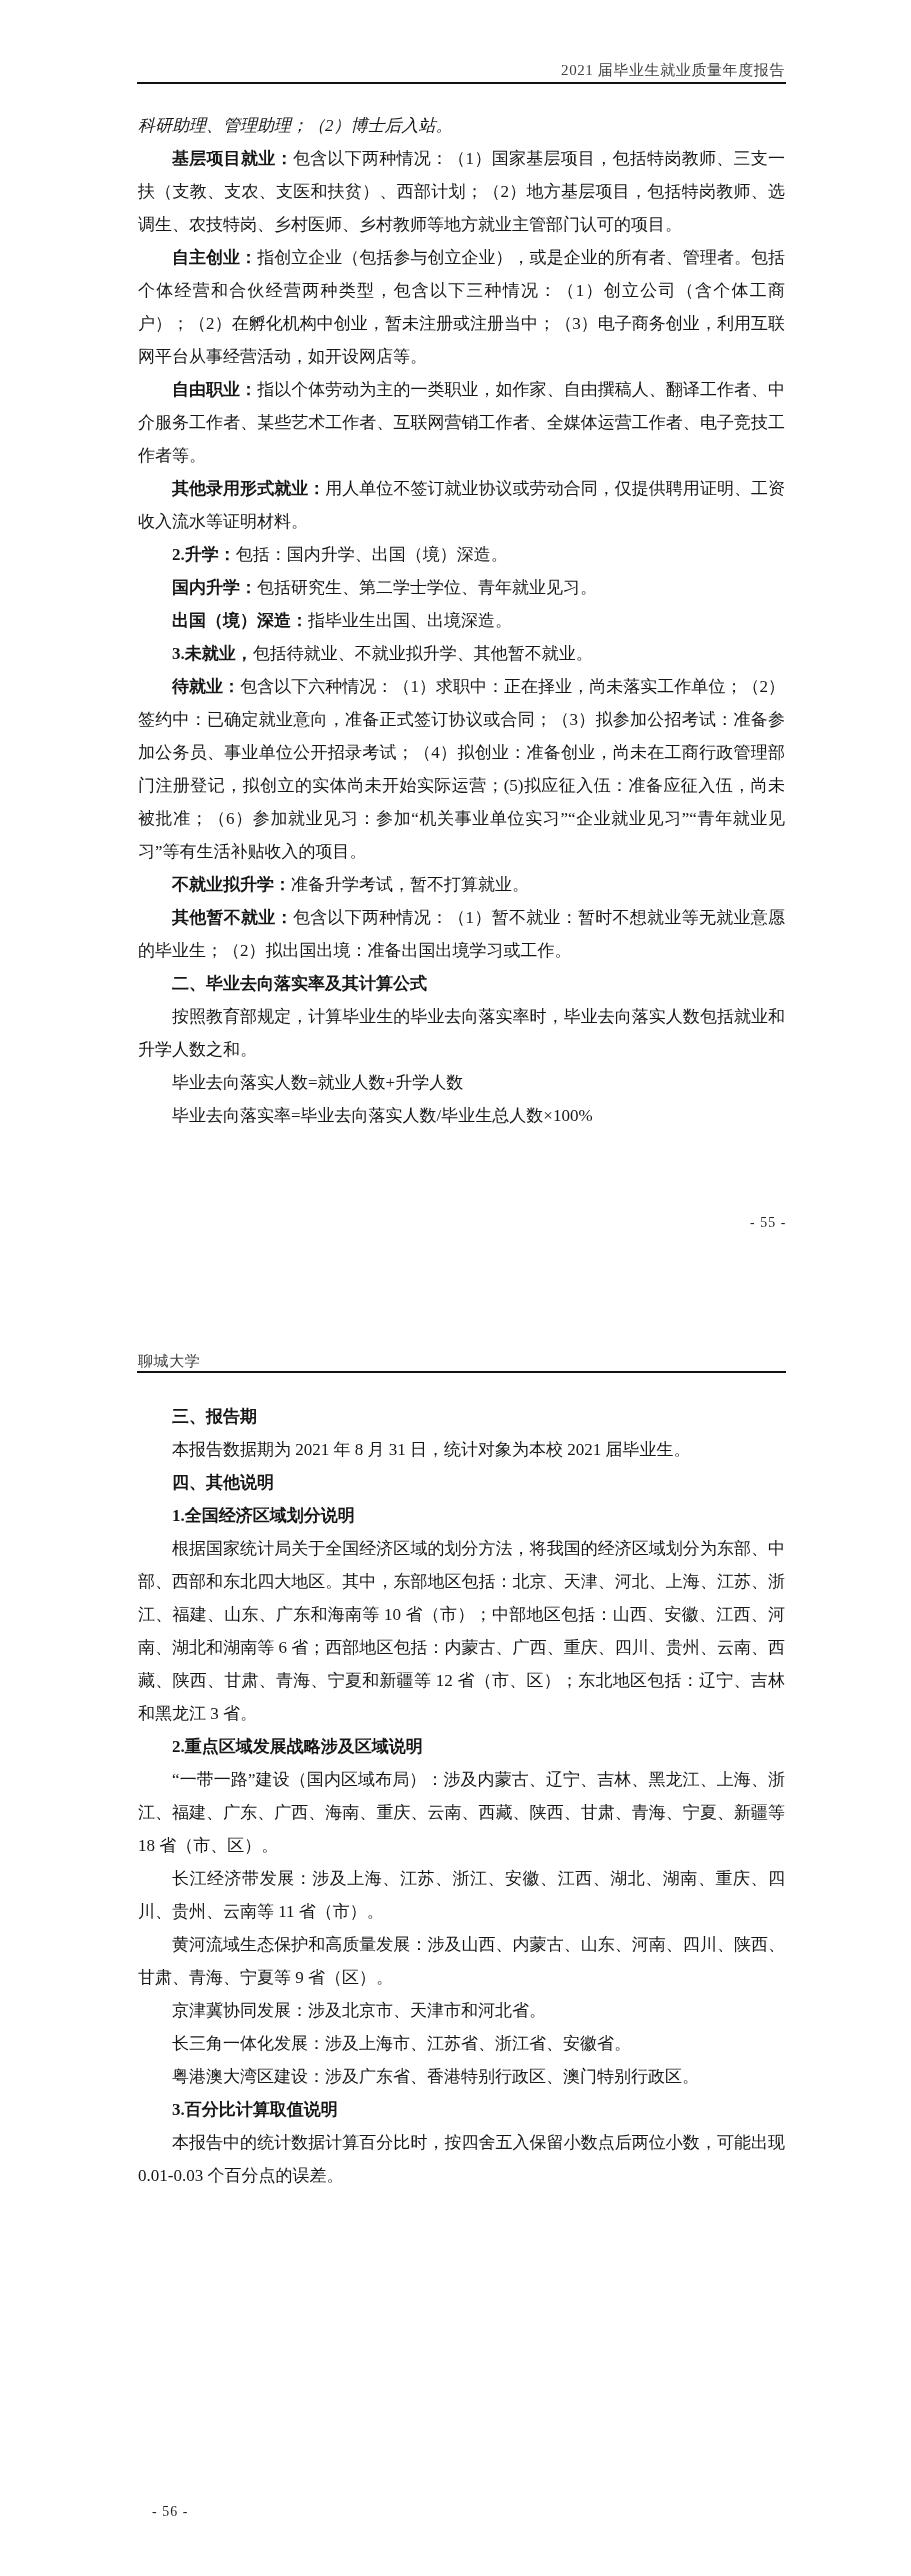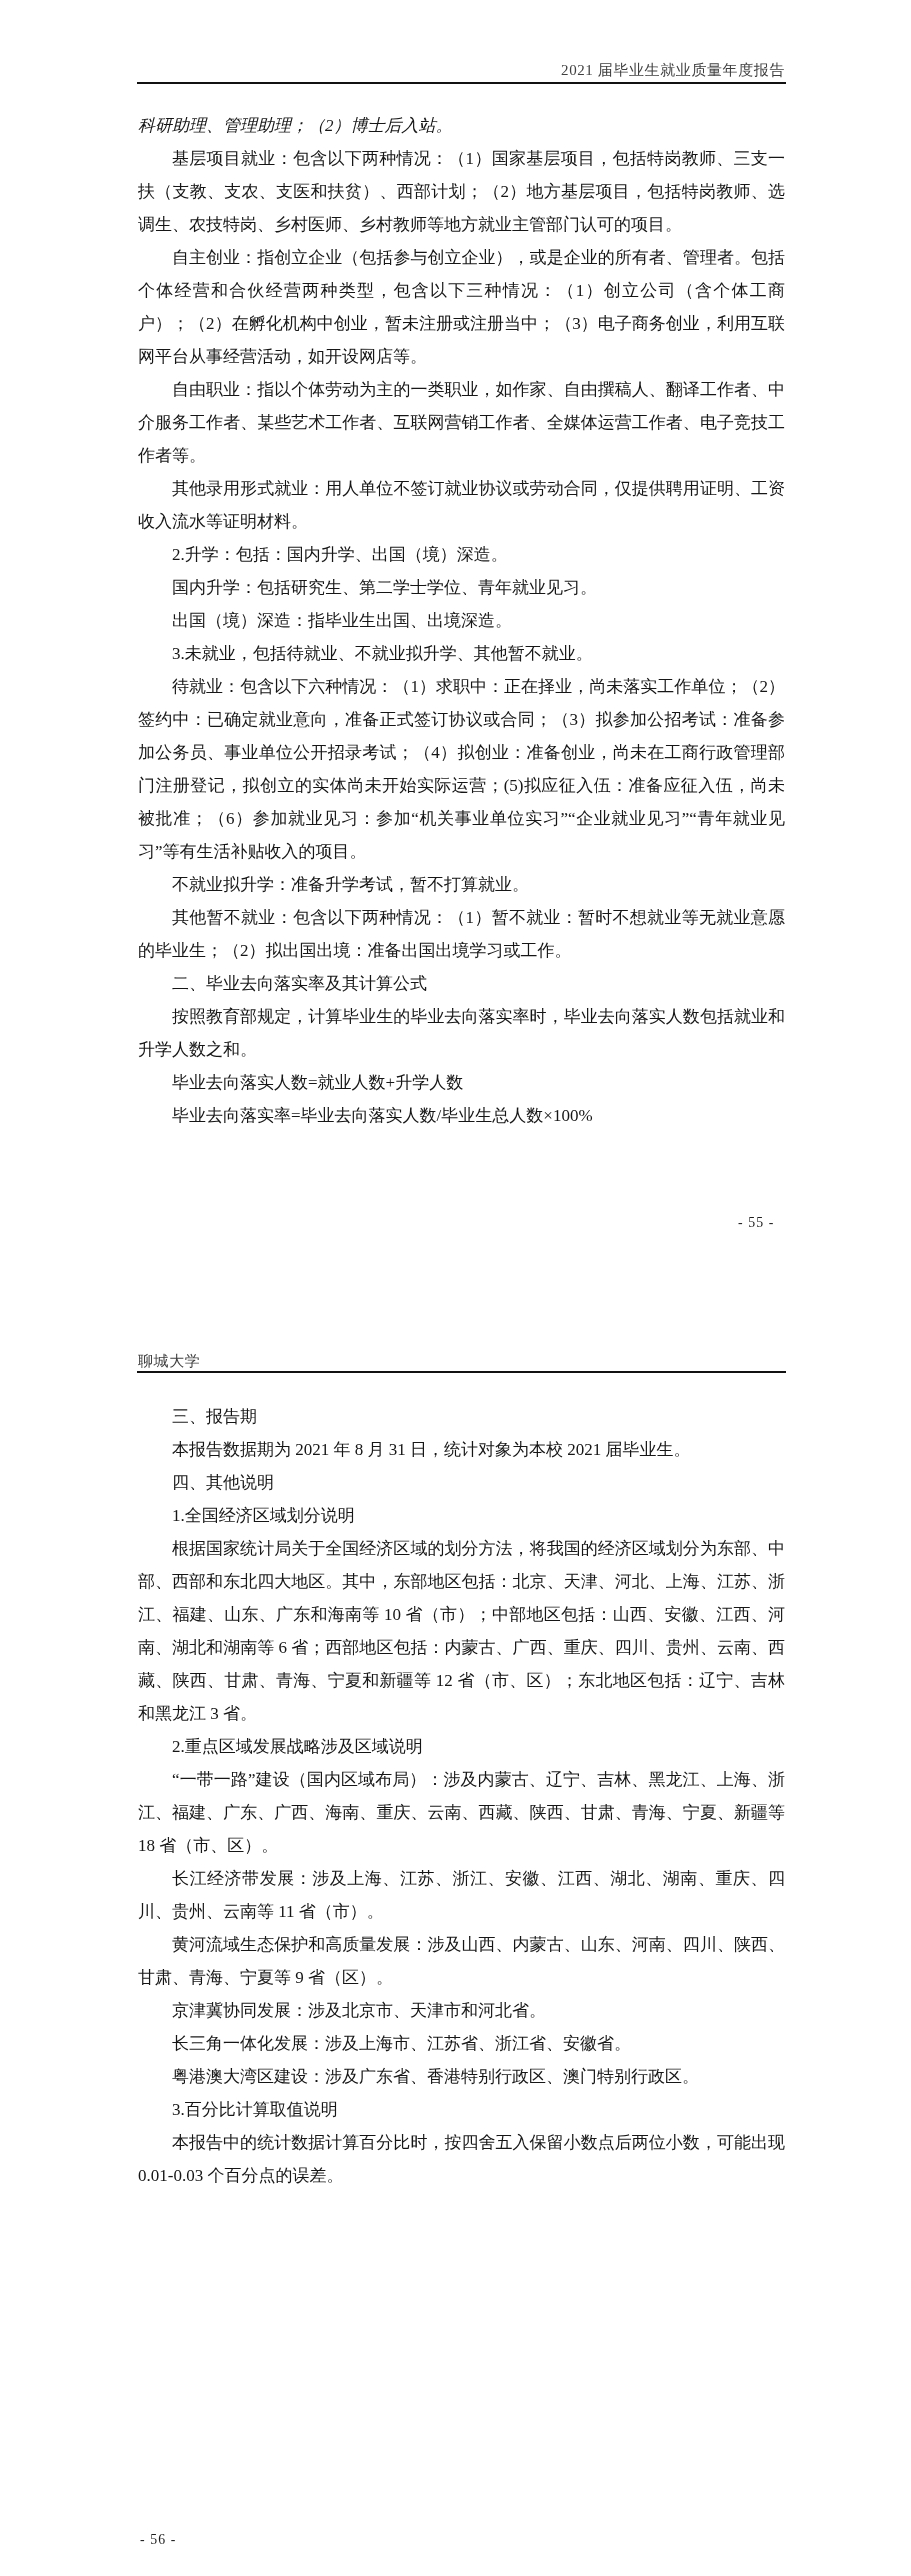--- a/index.html
+++ b/index.html
@@ -37,24 +37,24 @@
     line-height: 33px;
     color: #161616;
   }
   .page-body p.para {
     margin: 0;
     text-indent: 2em;
     text-align: justify;
     word-break: break-all;
   }
   .page-body p.para.noindent { text-indent: 0; font-style: italic; }
-  .page-body b { font-weight: normal; }
+  .page-body b { font-weight: bold; }
   .page-number {
     position: absolute;
-    left: 140px;
+    left: 152px;
     width: 647px;
     font-size: 13.8px;
     line-height: 17px;
     color: #1d1d1d;
     letter-spacing: 1.1px;
   }
   .page-number.right { text-align: right; padding-right: 12.6px; box-sizing: border-box; }
   .page-number.left  { text-align: left; }
 </style>
 </head>
@@ -98,17 +98,17 @@
         <p class="para"><b>2.重点区域发展战略涉及区域说明</b></p>
         <p class="para"><span>“一带一路”建设（国内区域布局）：涉及内蒙古、辽宁、吉林、黑龙江、上海、浙江、福建、广东、广西、海南、重庆、云南、西藏、陕西、甘肃、青海、宁夏、新疆等 18 省（市、区）。</span></p>
         <p class="para"><span>长江经济带发展：涉及上海、江苏、浙江、安徽、江西、湖北、湖南、重庆、四川、贵州、云南等 11 省（市）。</span></p>
         <p class="para"><span>黄河流域生态保护和高质量发展：涉及山西、内蒙古、山东、河南、四川、陕西、甘肃、青海、宁夏等 9 省（区）。</span></p>
         <p class="para"><span>京津冀协同发展：涉及北京市、天津市和河北省。</span></p>
         <p class="para"><span>长三角一体化发展：涉及上海市、江苏省、浙江省、安徽省。</span></p>
         <p class="para"><span>粤港澳大湾区建设：涉及广东省、香港特别行政区、澳门特别行政区。</span></p>
         <p class="para"><b>3.百分比计算取值说明</b></p>
         <p class="para"><span>本报告中的统计数据计算百分比时，按四舍五入保留小数点后两位小数，可能出现 0.01-0.03 个百分点的误差。</span></p>
       </div>
-    <div class="page-number left" style="top:2503px;margin-top:28px;">- 56 -</div>
+    <div class="page-number left" style="top:2503px;">- 56 -</div>
   </div>
 
 </div>
 
 
 </body></html>

